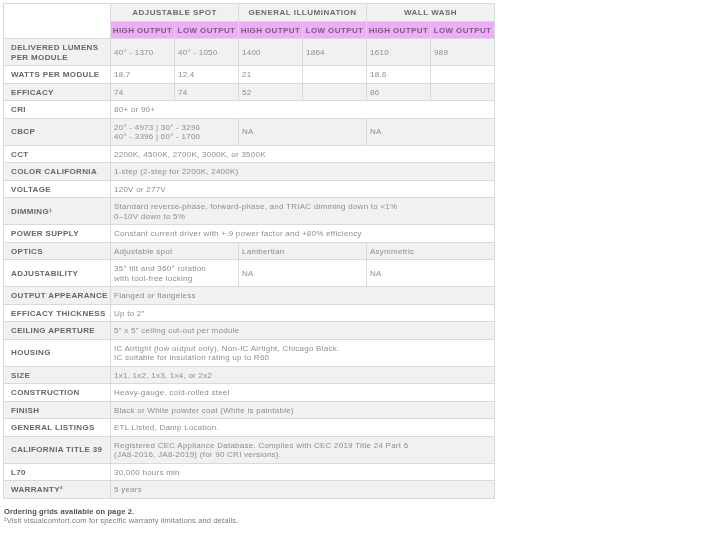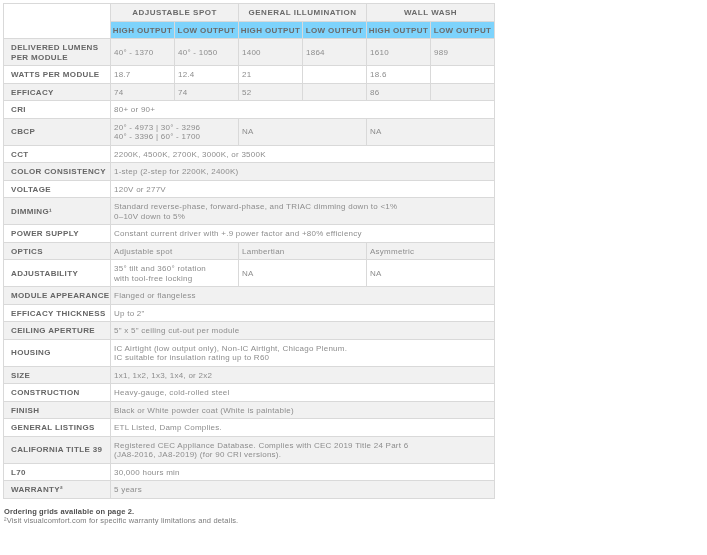--- a/index.html
+++ b/index.html
@@ -28,21 +28,21 @@
 
   .spec thead th.group {
     background: #f1f1f1;
     color: #6a6a6a;
     font-weight: bold;
     text-align: center;
     letter-spacing: 0.5px;
     padding: 4px 2px 3px;
   }
   .spec thead th.sub {
-    background: #7dd3fc;
+    background: #f0abfc;
     color: #6a6a6a;
     font-weight: bold;
     text-align: center;
     letter-spacing: 0.4px;
     padding: 4px 1px 3px;
   }
   .spec thead th.corner { background: #ffffff; }
 
   .spec tbody tr:nth-child(odd) { background: #f1f1f1; }
   .spec tbody tr:nth-child(even) { background: #ffffff; }
@@ -142,21 +142,21 @@
           <td class="value-cell" colspan="2">20° - 4973 | 30° - 3296
 40° - 3396 | 60° - 1700</td>
           <td class="value-cell" colspan="2">NA</td>
           <td class="value-cell" colspan="2">NA</td>
         </tr>
         <tr>
           <th class="row-label">CCT</th>
           <td class="value-cell" colspan="6">2200K, 4500K, 2700K, 3000K, or 3500K</td>
         </tr>
         <tr>
-          <th class="row-label">COLOR CONSISTENCY</th>
+          <th class="row-label">COLOR CALIFORNIA</th>
           <td class="value-cell" colspan="6">1-step (2-step for 2200K, 2400K)</td>
         </tr>
         <tr>
           <th class="row-label">VOLTAGE</th>
           <td class="value-cell" colspan="6">120V or 277V</td>
         </tr>
         <tr>
           <th class="row-label">DIMMING¹</th>
           <td class="value-cell" colspan="6">Standard reverse-phase, forward-phase, and TRIAC dimming down to &lt;1%
 0–10V down to 5%</td>
@@ -172,51 +172,51 @@
           <td class="value-cell" colspan="2">Asymmetric</td>
         </tr>
         <tr>
           <th class="row-label">ADJUSTABILITY</th>
           <td class="value-cell" colspan="2">35° tilt and 360° rotation
 with tool-free locking</td>
           <td class="value-cell" colspan="2">NA</td>
           <td class="value-cell" colspan="2">NA</td>
         </tr>
         <tr>
-          <th class="row-label">MODULE APPEARANCE</th>
+          <th class="row-label">OUTPUT APPEARANCE</th>
           <td class="value-cell" colspan="6">Flanged or flangeless</td>
         </tr>
         <tr>
           <th class="row-label">EFFICACY THICKNESS</th>
           <td class="value-cell" colspan="6">Up to 2"</td>
         </tr>
         <tr>
           <th class="row-label">CEILING APERTURE</th>
           <td class="value-cell" colspan="6">5" x 5" ceiling cut-out per module</td>
         </tr>
         <tr>
           <th class="row-label">HOUSING</th>
-          <td class="value-cell" colspan="6">IC Airtight (low output only), Non-IC Airtight, Chicago Plenum.
+          <td class="value-cell" colspan="6">IC Airtight (low output only), Non-IC Airtight, Chicago Black.
 IC suitable for insulation rating up to R60</td>
         </tr>
         <tr>
           <th class="row-label">SIZE</th>
           <td class="value-cell" colspan="6">1x1, 1x2, 1x3, 1x4, or 2x2</td>
         </tr>
         <tr>
           <th class="row-label">CONSTRUCTION</th>
           <td class="value-cell" colspan="6">Heavy-gauge, cold-rolled steel</td>
         </tr>
         <tr>
           <th class="row-label">FINISH</th>
           <td class="value-cell" colspan="6">Black or White powder coat (White is paintable)</td>
         </tr>
         <tr>
           <th class="row-label">GENERAL LISTINGS</th>
-          <td class="value-cell" colspan="6">ETL Listed, Damp Complies.</td>
+          <td class="value-cell" colspan="6">ETL Listed, Damp Location.</td>
         </tr>
         <tr>
           <th class="row-label">CALIFORNIA TITLE 39</th>
           <td class="value-cell" colspan="6">Registered CEC Appliance Database. Complies with CEC 2019 Title 24 Part 6
 (JA8-2016, JA8-2019) (for 90 CRI versions).</td>
         </tr>
         <tr>
           <th class="row-label">L70</th>
           <td class="value-cell" colspan="6">30,000 hours min</td>
         </tr>

